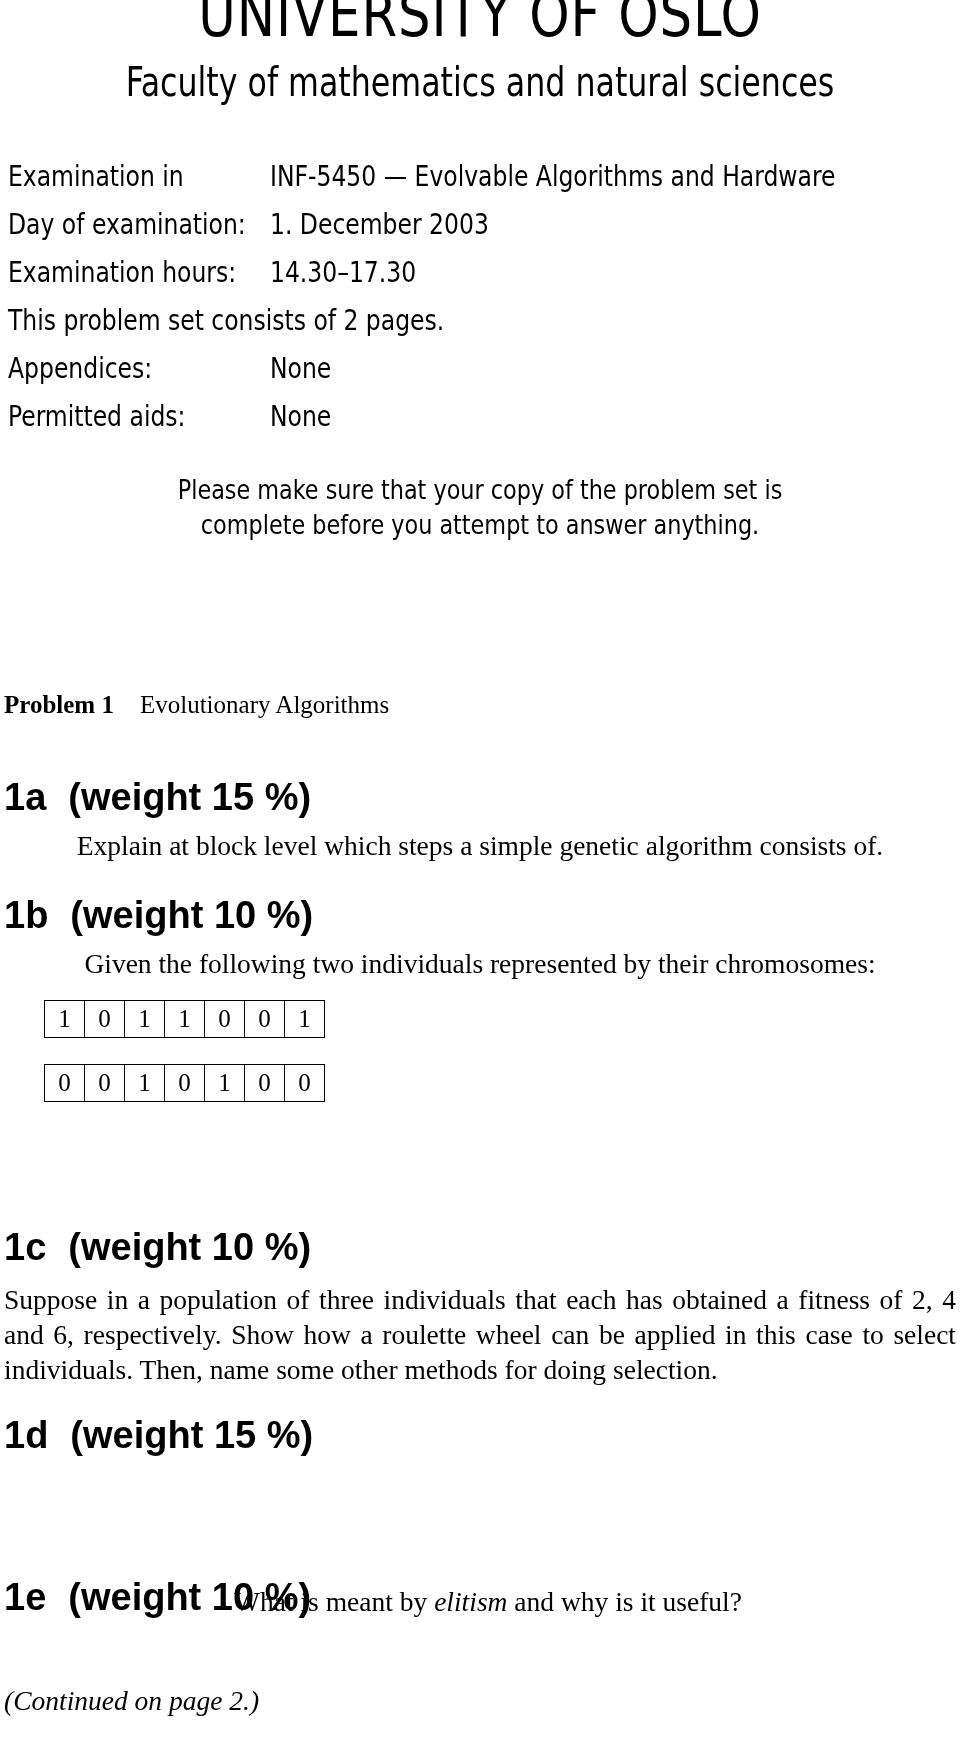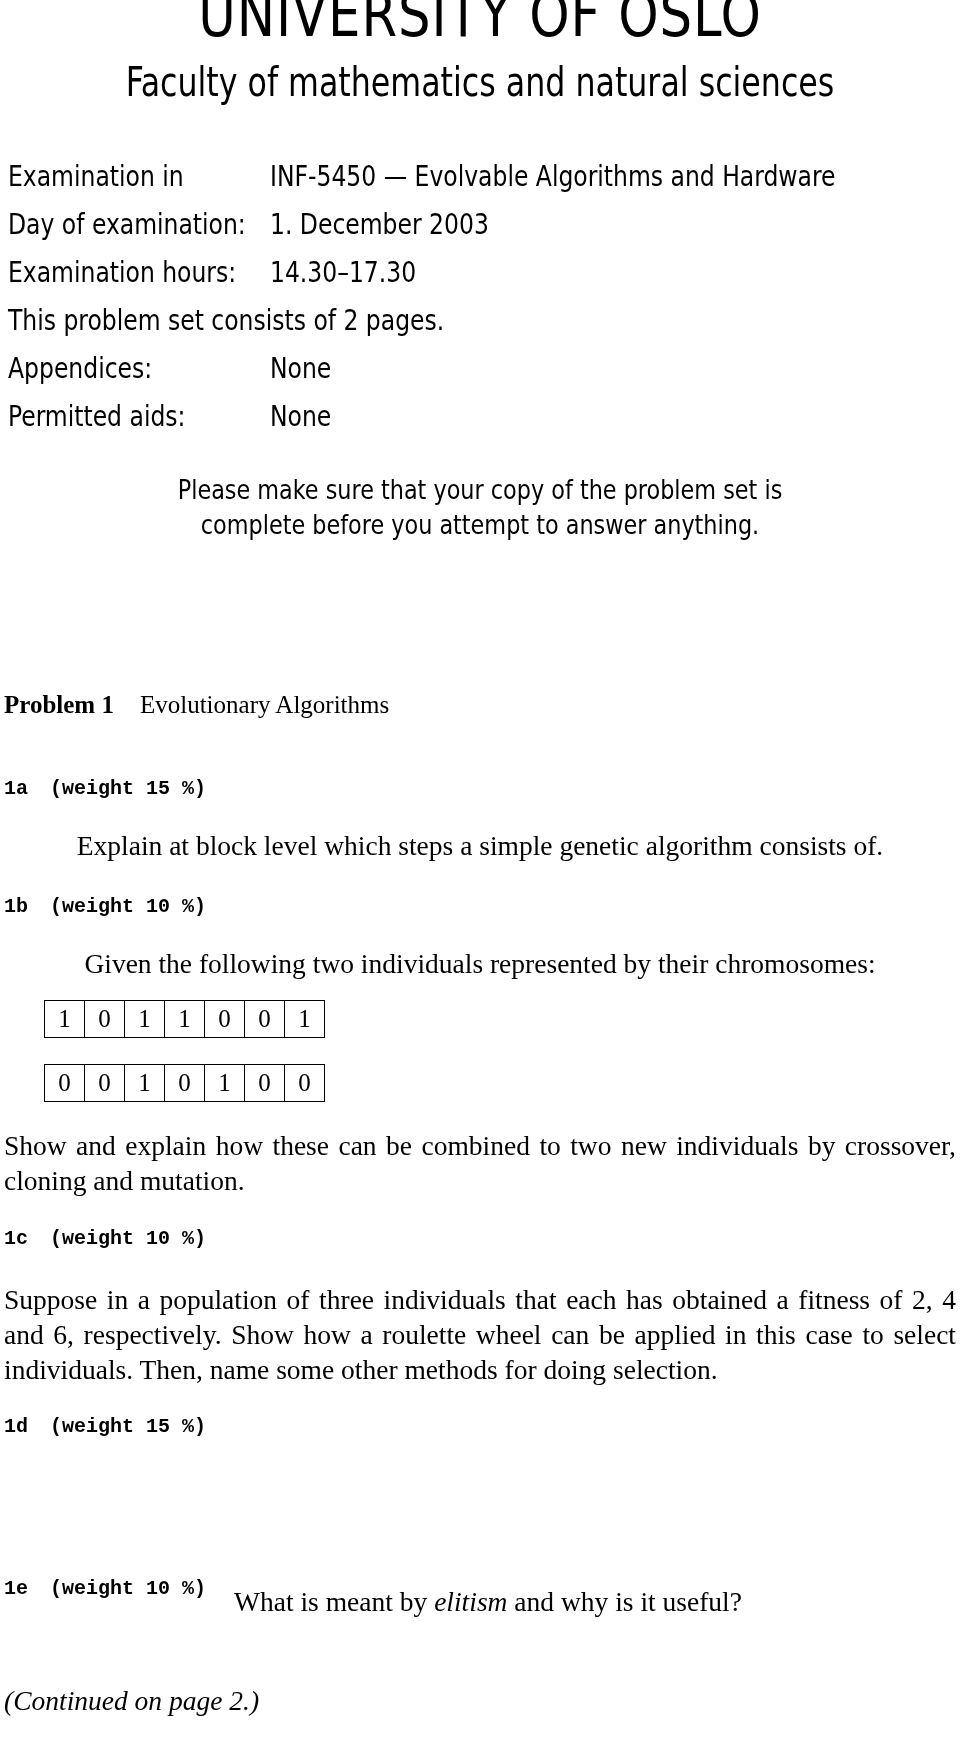--- a/index.html
+++ b/index.html
@@ -115,22 +115,22 @@
     font-size: 25px;
     line-height: 1.05;
     font-weight: 400;
     white-space: nowrap;
   }
   .serif-heading .gap { display: inline-block; width: 26px; }
 
   .sub-heading {
     position: absolute;
     left: 4px;
-    font-family: Liberation Mono, monospace;
-    font-size: 20px;
+    font-family: Liberation Sans, sans-serif;
+    font-size: 38px;
     font-weight: 700;
     line-height: 1.05;
     white-space: nowrap;
   }
   .sub-heading .gap { display: inline-block; width: 22px; }
 
   .para {
     position: absolute;
     left: 4px;
     width: 952px;
@@ -255,21 +255,20 @@
           <td>0</td>
           <td>1</td>
           <td>0</td>
           <td>1</td>
           <td>0</td>
           <td>0</td>
         </tr>
     </tbody>
   </table>
 
-  <div class="para" style="top: 1128px; width: 952px;">Show and explain how these can be combined to two new individuals by crossover, cloning and mutation.</div>
 
   <div class="sub-heading" style="top: 1228px;">
     <span>1c</span><span class="gap"></span><span>(weight 10 %)</span>
   </div>
 
   <div class="para" style="top: 1282px; width: 952px;">Suppose in a population of three individuals that each has obtained a fitness of 2, 4 and 6, respectively. Show how a roulette wheel can be applied in this case to select individuals. Then, name some other methods for doing selection.</div>
 
   <div class="sub-heading" style="top: 1404px; margin-top: 12px;">
     <span>1d</span><span class="gap"></span><span>(weight 15 %)</span>
   </div>

